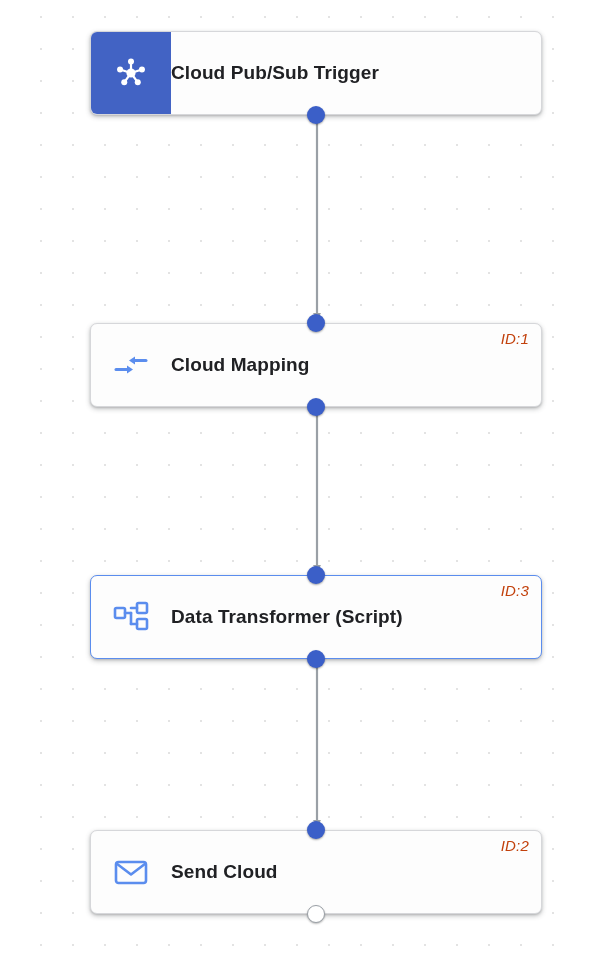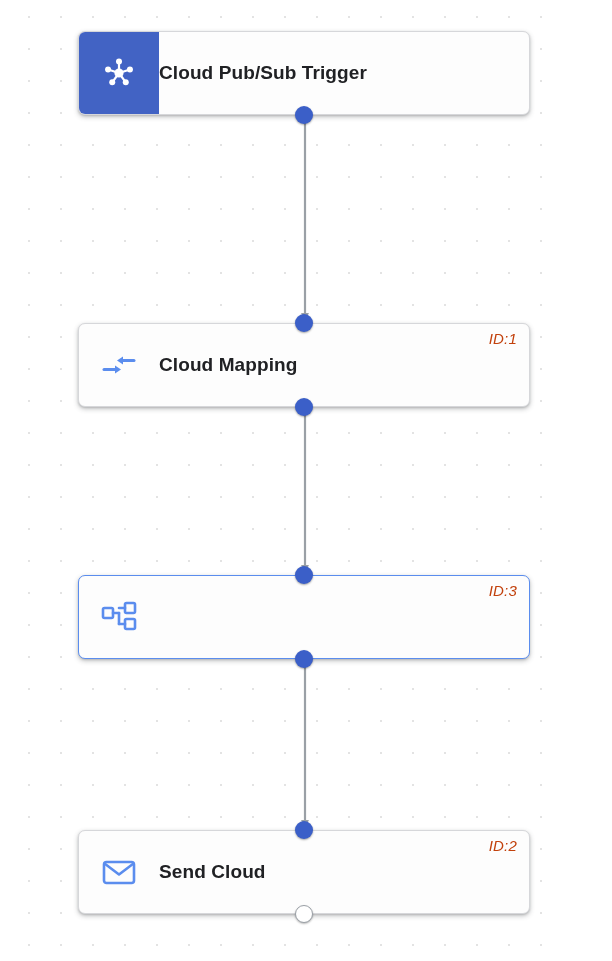--- a/index.html
+++ b/index.html
@@ -14,20 +14,21 @@
   #canvas {
     position: relative;
     width: 566px;
     height: 961px;
     overflow: hidden;
     background-color: #ffffff;
     background-image:
       radial-gradient(circle, #e3e3e3 1.1px, rgba(255,255,255,0) 1.4px);
     background-size: 32px 32px;
     background-position: 13px 1px;
+    margin-left: 12px;
   }
 
   
   #edges {
     position: absolute;
     left: 0; top: 0;
     width: 612px;
     height: 961px;
     pointer-events: none;
   }
@@ -152,20 +153,21 @@
           <svg width="40" height="40" viewBox="0 0 40 40">
             <rect x="4" y="11" width="10" height="10" rx="1.5" fill="none" stroke="#5b8dee" stroke-width="2.6"></rect>
             <rect x="26" y="6" width="10" height="10" rx="1.5" fill="none" stroke="#5b8dee" stroke-width="2.6"></rect>
             <rect x="26" y="22" width="10" height="10" rx="1.5" fill="none" stroke="#5b8dee" stroke-width="2.6"></rect>
             <line x1="14" y1="16" x2="20" y2="16" stroke="#5b8dee" stroke-width="2.6" stroke-linecap="round"></line>
             <line x1="20" y1="16" x2="20" y2="27" stroke="#5b8dee" stroke-width="2.6" stroke-linecap="round"></line>
             <line x1="20" y1="11" x2="26" y2="11" stroke="#5b8dee" stroke-width="2.6" stroke-linecap="round"></line>
             <line x1="20" y1="27" x2="26" y2="27" stroke="#5b8dee" stroke-width="2.6" stroke-linecap="round"></line>
           </svg>
         </div>
+        <div class="node-title">Data Transformer (Script)</div>
         <div class="id-badge">ID:3</div>
       </div>
       <div class="node" style="left: 78px; top: 830px; width: 452px; height: 84px;">
         <div class="icon-box">
           <svg width="40" height="40" viewBox="0 0 40 40">
             <rect x="5" y="10" width="30" height="21" rx="2.5" fill="none" stroke="#5b8dee" stroke-width="2.6"></rect>
             <path d="M5.5 11.5 L20 22.5 L34.5 11.5" fill="none" stroke="#5b8dee" stroke-width="2.6" stroke-linejoin="round" stroke-linecap="round"></path>
           </svg>
         </div>
         <div class="node-title">Send Cloud</div>

